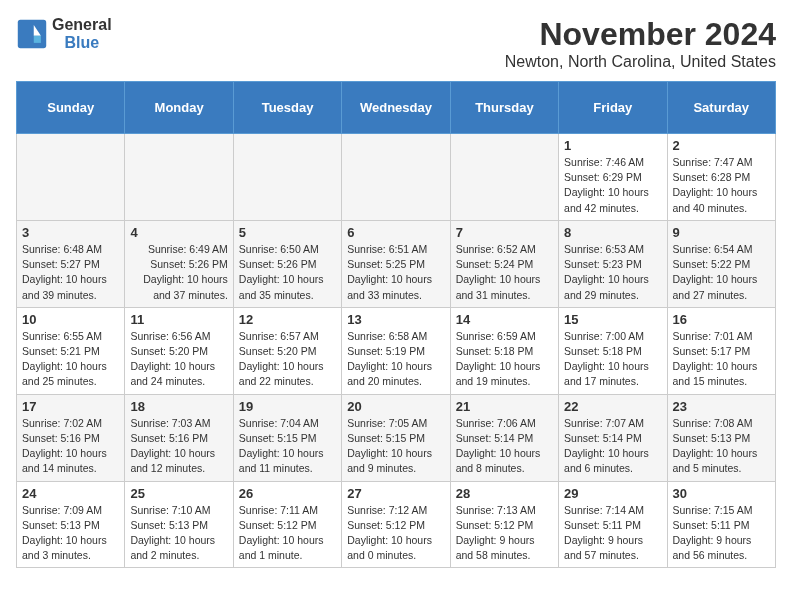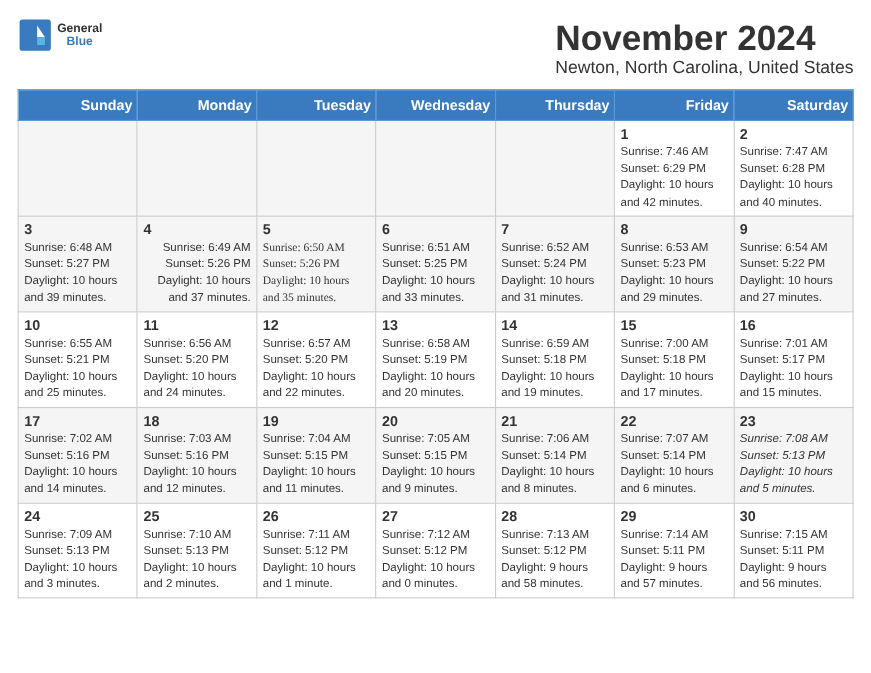--- a/index.html
+++ b/index.html
@@ -17,53 +17,54 @@
       margin-bottom: 10px;
     }
     .logo {
       display: flex;
       align-items: center;
       gap: 4px;
     }
     .logo-text {
       display: flex;
       flex-direction: column;
-      font-size: 11px;
+      font-size: 16px;
       font-weight: bold;
       line-height: 1.1;
     }
     .logo-text span:first-child { color: #333; }
     .logo-text span:last-child { color: #3a7bbf; text-align: center; }
     .logo-icon {
       width: 32px;
       height: 32px;
     }
     .title-block {
+      text-align: right;
     }
     .title-block h1 {
       font-size: 32px;
       font-weight: bold;
       color: #333;
     }
     .title-block h2 {
       font-size: 16px;
       font-weight: normal;
       color: #333;
     }
     .calendar {
       width: 100%;
       border-collapse: collapse;
     }
     .calendar th {
       background: #3a7bbf;
       color: #fff;
       font-size: 13px;
       font-weight: bold;
-      padding: 6px 4px;
-      text-align: right;
+      padding: 18px 4px;
+      text-align: center;
       border: 1px solid #5a9bd4;
     }
     .calendar td {
       border: 1px solid #ccc;
       vertical-align: top;
       padding: 4px 5px;
       width: 108px;
       min-height: 70px;
       font-size: 11px;
       color: #333;
@@ -153,21 +154,21 @@
         </td>
         <td>
           <span class="day-num">4</span>
           <div class="day-info" style="white-space: pre-line; text-align: right;">Sunrise: 6:49 AM
 Sunset: 5:26 PM
 Daylight: 10 hours
 and 37 minutes.</div>
         </td>
         <td>
           <span class="day-num">5</span>
-          <div class="day-info" style="white-space: pre-line; font-family: Liberation Serif, serif;">Sunrise: 6:50 AM
+          <div class="day-info" style="white-space: pre-line;">Sunrise: 6:50 AM
 Sunset: 5:26 PM
 Daylight: 10 hours
 and 35 minutes.</div>
         </td>
         <td>
           <span class="day-num">6</span>
           <div class="day-info" style="white-space: pre-line;">Sunrise: 6:51 AM
 Sunset: 5:25 PM
 Daylight: 10 hours
 and 33 minutes.</div>
@@ -283,21 +284,21 @@
         </td>
         <td>
           <span class="day-num">22</span>
           <div class="day-info" style="white-space: pre-line;">Sunrise: 7:07 AM
 Sunset: 5:14 PM
 Daylight: 10 hours
 and 6 minutes.</div>
         </td>
         <td>
           <span class="day-num">23</span>
-          <div class="day-info" style="white-space: pre-line; font-style: italic;">Sunrise: 7:08 AM
+          <div class="day-info" style="white-space: pre-line;">Sunrise: 7:08 AM
 Sunset: 5:13 PM
 Daylight: 10 hours
 and 5 minutes.</div>
         </td>
       </tr>
       <tr>
         <td>
           <span class="day-num">24</span>
           <div class="day-info" style="white-space: pre-line;">Sunrise: 7:09 AM
 Sunset: 5:13 PM

